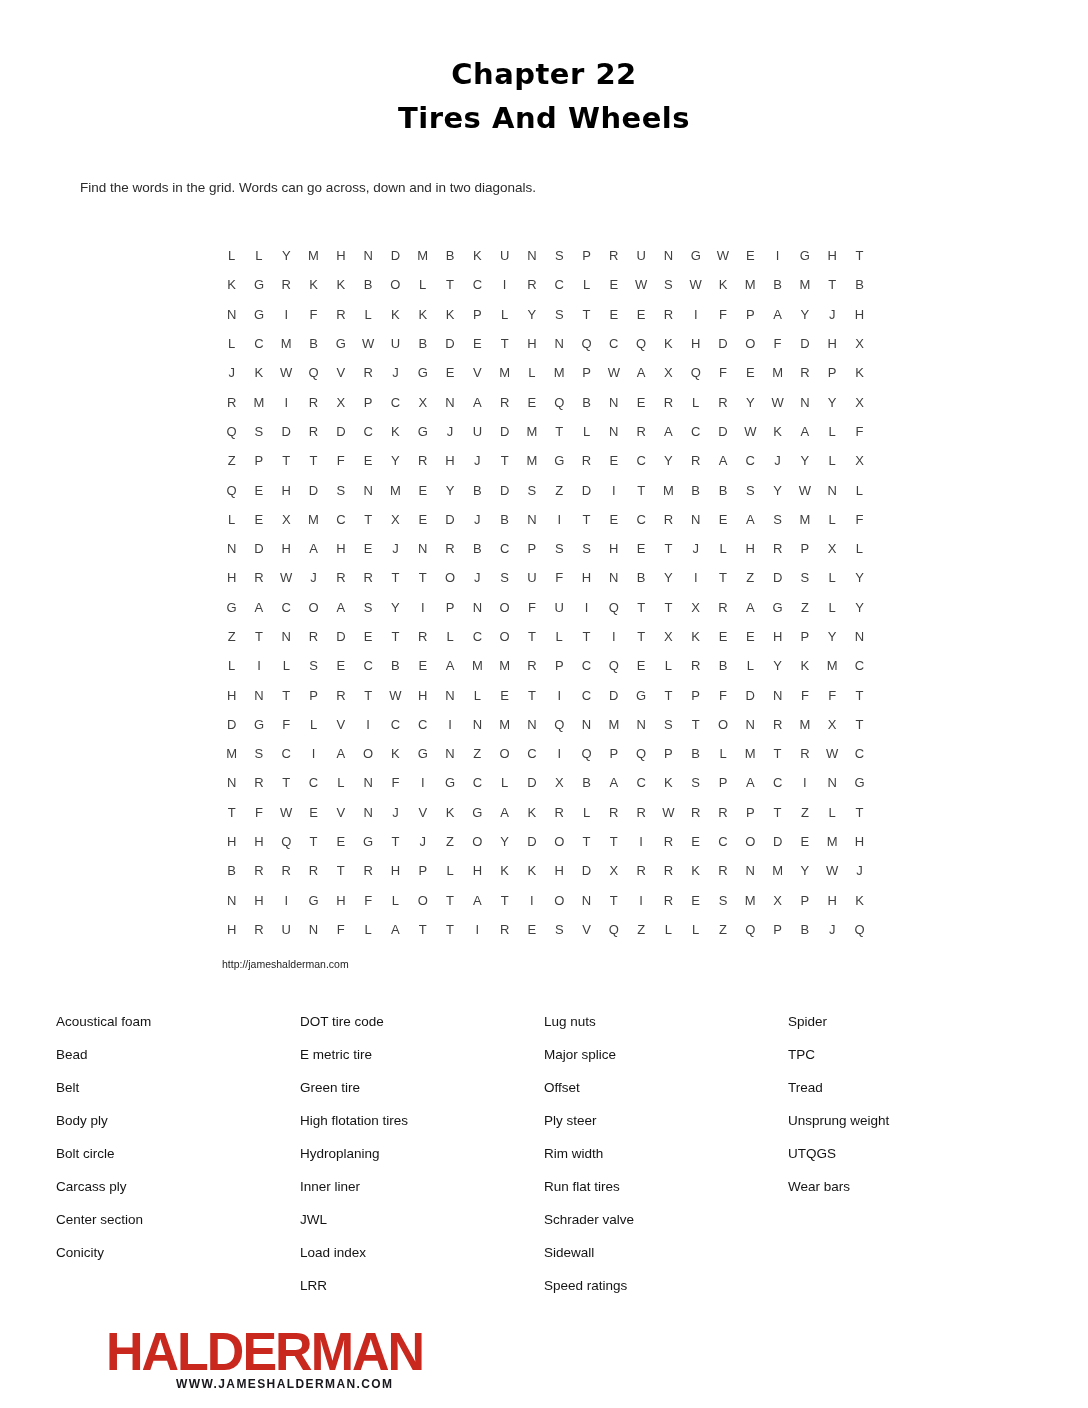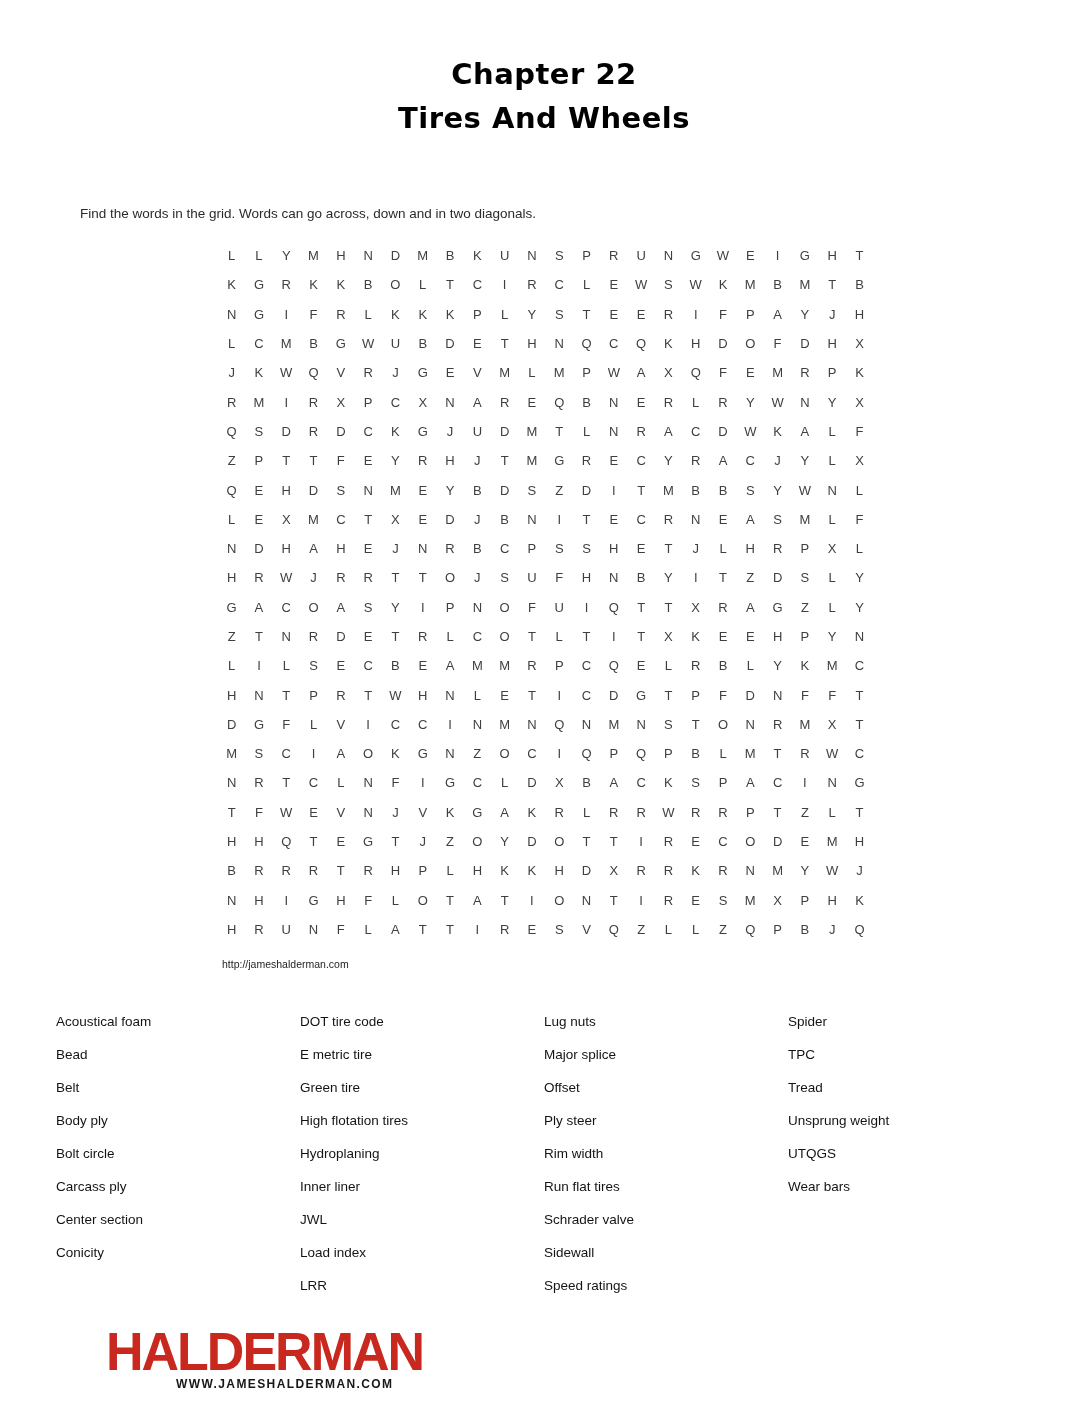--- a/index.html
+++ b/index.html
@@ -16,21 +16,21 @@
     text-align: center;
     font-family: "DejaVu Sans", sans-serif;
     font-weight: bold;
     font-size: 29px;
     color: #000;
     line-height: 44px;
     letter-spacing: 0.5px;
   }
 
   .instructions {
-    position: absolute; top: 192px; left: 80px;
+    position: absolute; top: 166px; left: 80px;
     font-size: 13.5px; color: #2b2b2b;
   }
 
   .grid {
     position: absolute; left: 218px; top: 241px;
     display: grid;
     grid-template-columns: repeat(24, 27.3px);
     grid-auto-rows: 29.3px;
   }
   .cell {

